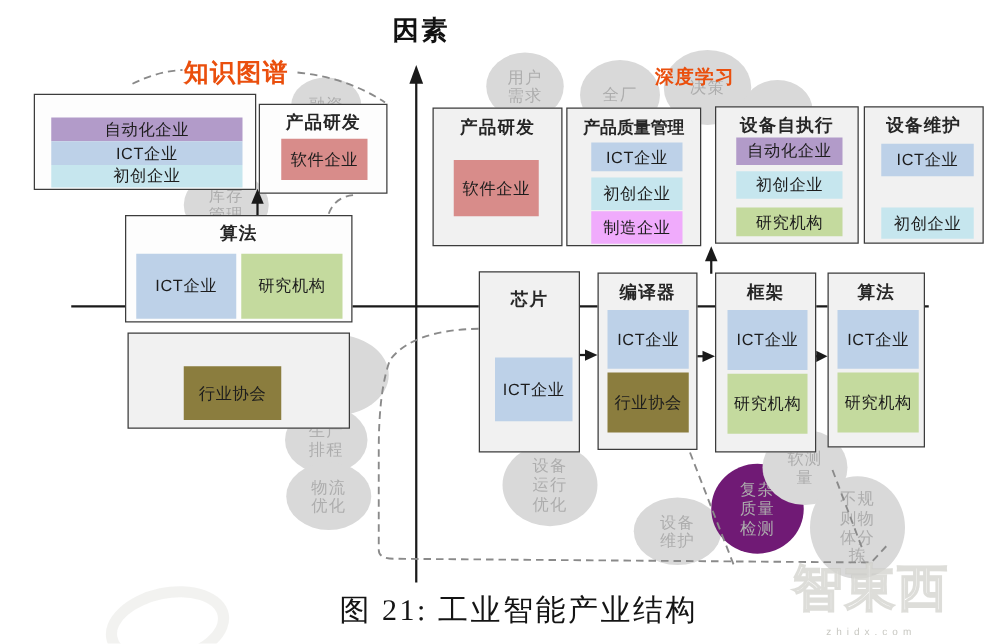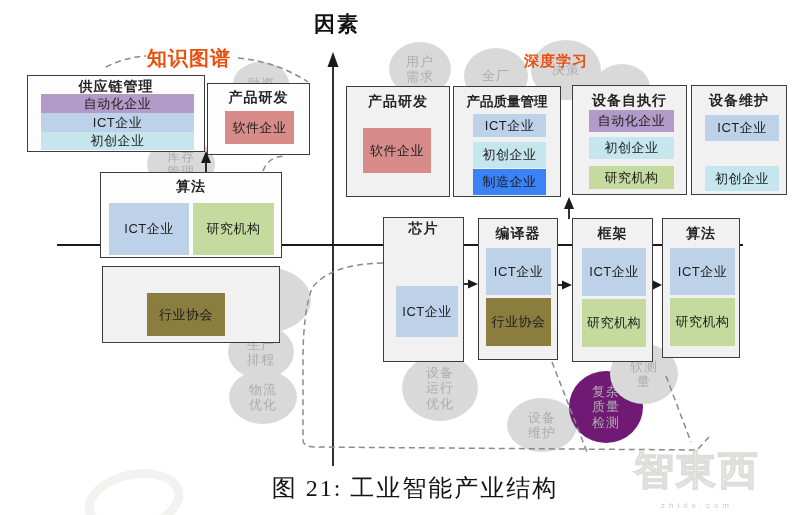--- a/index.html
+++ b/index.html
@@ -65,39 +65,42 @@
   <div class="bubble" style="left: 402px; top: 355px; width: 76px; height: 66px; background: rgb(217, 217, 217);">设备
 运行
 优化</div>
   <div class="bubble" style="left: 507px; top: 398px; width: 70px; height: 54px; background: rgb(217, 217, 217);">设备
 维护</div>
   <div class="bubble" style="left: 569px; top: 371px; width: 74px; height: 72px; background: #701a75;">复杂
 质量
 检测</div>
   <div class="bubble" style="left: 610px; top: 344px; width: 68px; height: 60px; background: rgb(217, 217, 217);">软测
 量</div>
+  <div class="bubble" style="left: 648px; top: 381px; width: 76px; height: 82px; background: rgb(217, 217, 217);">不规
+则物
+体分
+拣</div>
 
   <svg class="lines" width="800" height="515">
 
     <line x1="333" y1="64" x2="333" y2="466" stroke="#1a1a1a" stroke-width="1.8"></line>
     <polygon points="333,52 327.5,67 338.5,67" fill="#1a1a1a"></polygon>
 
     <line x1="57" y1="245" x2="743" y2="245" stroke="#1a1a1a" stroke-width="1.8"></line>
 
     <path d="M106,67 Q126,57 146,56" fill="none" stroke="#8a8a8a" stroke-width="1.5" stroke-dasharray="6 4"></path>
     <path d="M238,58 Q278,62 308,82" fill="none" stroke="#8a8a8a" stroke-width="1.5" stroke-dasharray="6 4"></path>
     <path d="M263,171 Q268,157 284,156" fill="none" stroke="#8a8a8a" stroke-width="1.5" stroke-dasharray="6 4"></path>
 
     <path d="M383,263 Q330,264 312,288 Q303,312 303,360 L303,440 Q303,447 315,447 L697,450 L709,437" fill="none" stroke="#8a8a8a" stroke-width="1.5" stroke-dasharray="6 4"></path>
     <line x1="552" y1="362" x2="587" y2="452" stroke="#8a8a8a" stroke-width="1.5" stroke-dasharray="6 4"></line>
     <line x1="666" y1="376" x2="691" y2="442" stroke="#8a8a8a" stroke-width="1.5" stroke-dasharray="6 4"></line>
   </svg>
 
   <div class="box white" style="left:27px;top:75px;width:178px;height:77px;">
-    <div class="btitle" style="top:2px;">供应链管理</div>
     <div class="bar" style="left: 13px; top: 18px; width: 153px; height: 19px; background: rgb(178, 155, 201);">自动化企业</div>
     <div class="bar" style="left: 13px; top: 37px; width: 153px; height: 19px; background: rgb(189, 209, 232);">ICT企业</div>
     <div class="bar" style="left: 13px; top: 56px; width: 153px; height: 18px; background: rgb(198, 230, 238);">初创企业</div>
   </div>
 
   <div class="box white" style="left:207px;top:83px;width:103px;height:72px;">
     <div class="btitle" style="top:5px;">产品研发</div>
     <div class="bar" style="left: 17px; top: 27px; width: 69px; height: 33px; background: rgb(216, 140, 138);">软件企业</div>
   </div>
 
@@ -114,38 +117,38 @@
 
   <div class="box gray" style="left:346px;top:86px;width:104px;height:111px;">
     <div class="btitle" style="top:6px;">产品研发</div>
     <div class="bar" style="left: 16px; top: 41px; width: 68px; height: 45px; background: rgb(216, 140, 138);">软件企业</div>
   </div>
 
   <div class="box gray" style="left:453px;top:86px;width:108px;height:111px;">
     <div class="btitle" style="top:6px;letter-spacing:0;font-size:13.5px;">产品质量管理</div>
     <div class="bar" style="left: 19px; top: 27px; width: 73px; height: 23px; background: rgb(189, 209, 232);">ICT企业</div>
     <div class="bar" style="left: 19px; top: 55px; width: 73px; height: 26px; background: rgb(198, 230, 238);">初创企业</div>
-    <div class="bar" style="left: 19px; top: 82px; width: 73px; height: 26px; background: #3b82f6;">制造企业</div>
+    <div class="bar" style="left: 19px; top: 82px; width: 73px; height: 26px; background: #f0abfc;">制造企业</div>
   </div>
 
   <div class="box gray" style="left:572px;top:85px;width:115px;height:110px;padding-left:40px;">
     <div class="btitle" style="top:6px;">设备自执行</div>
     <div class="bar" style="left: 16px; top: 24px; width: 85px; height: 22px; background: rgb(178, 155, 201);">自动化企业</div>
     <div class="bar" style="left: 16px; top: 51px; width: 85px; height: 22px; background: rgb(198, 230, 238);">初创企业</div>
     <div class="bar" style="left: 16px; top: 80px; width: 85px; height: 23px; background: rgb(196, 218, 158);">研究机构</div>
   </div>
 
   <div class="box gray" style="left:691px;top:85px;width:96px;height:110px;">
     <div class="btitle" style="top:6px;">设备维护</div>
     <div class="bar" style="left: 13px; top: 29px; width: 74px; height: 26px; background: rgb(189, 209, 232);">ICT企业</div>
     <div class="bar" style="left: 13px; top: 80px; width: 74px; height: 25px; background: rgb(198, 230, 238);">初创企业</div>
   </div>
 
   <div class="box gray" style="left:383px;top:217px;width:81px;height:145px;">
-    <div class="btitle" style="top:2px;font-family:Liberation Serif, serif;">芯片</div>
+    <div class="btitle" style="top:13px;font-family:Liberation Serif, serif;">芯片</div>
     <div class="bar" style="left: 12px; top: 68px; width: 62px; height: 51px; background: rgb(189, 209, 232);">ICT企业</div>
   </div>
 
   <div class="box gray" style="left:478px;top:218px;width:80px;height:142px;">
     <div class="btitle" style="top:6px;">编译器</div>
     <div class="bar" style="left: 7px; top: 29px; width: 65px; height: 47px; background: rgb(189, 209, 232);">ICT企业</div>
     <div class="bar" style="left: 7px; top: 79px; width: 65px; height: 48px; background: rgb(139, 125, 62);">行业协会</div>
   </div>
 
   <div class="box gray" style="left:572px;top:218px;width:81px;height:144px;">

